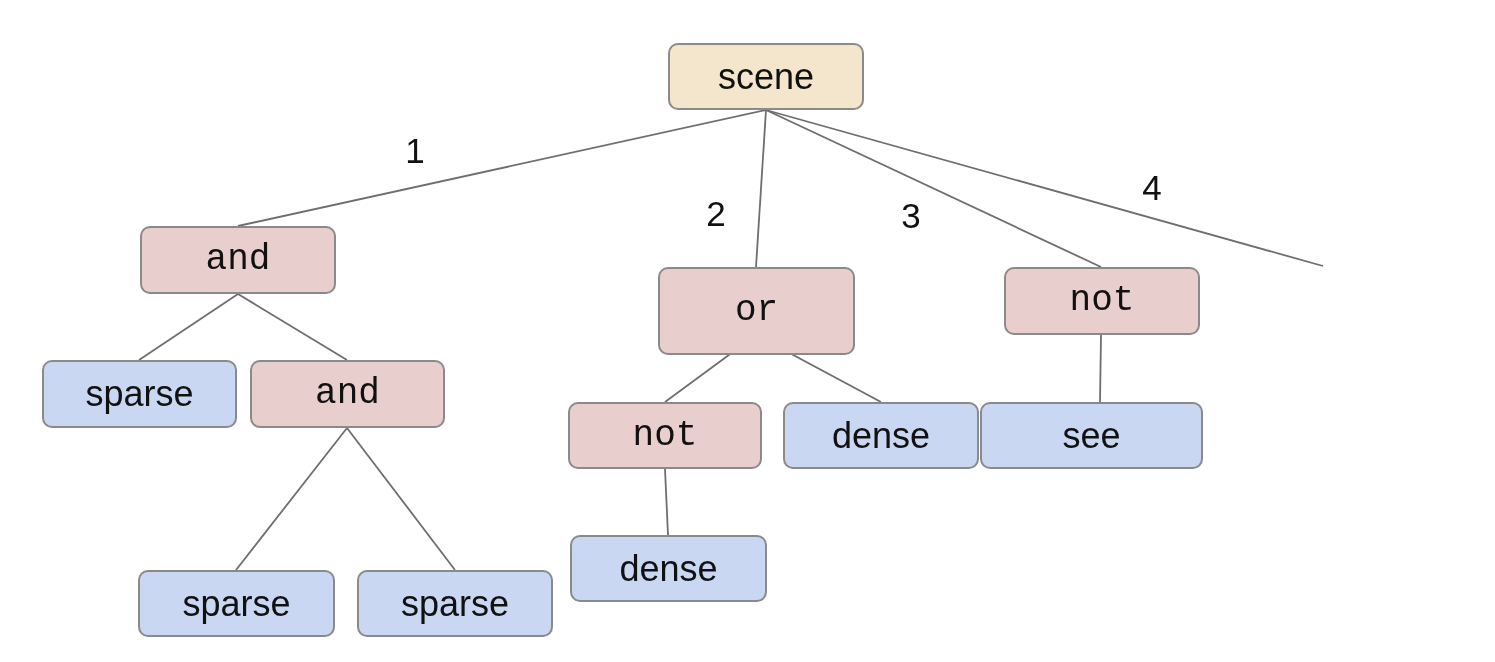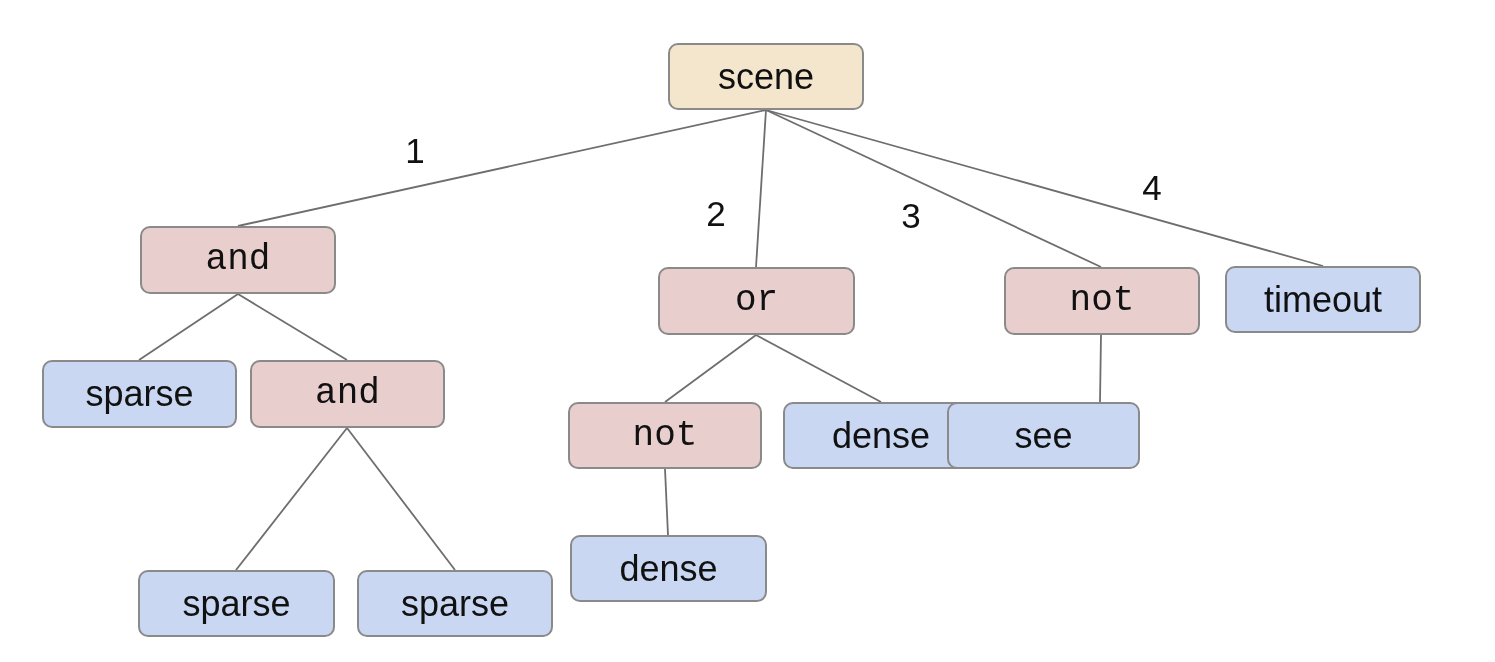--- a/index.html
+++ b/index.html
@@ -71,27 +71,26 @@
   </svg>
 
   <div class="edge-label" style="left:415px; top:150px;">1</div>
   <div class="edge-label" style="left:716px; top:213px;">2</div>
   <div class="edge-label" style="left:911px; top:215px;">3</div>
   <div class="edge-label" style="left:1152px; top:187px;">4</div>
 
   <div class="node root" style="left:668px;  top:43px;  width:196px; height:67px;">scene</div>
 
   <div class="node operator" style="left:140px;  top:226px; width:196px; height:68px;">and</div>
-  <div class="node operator" style="left:658px;  top:267px; width:197px; height:68px;">or</div>
+  <div class="node operator" style="left:658px;  top:267px; width:197px; height:88px;">or</div>
   <div class="node operator" style="left:1004px; top:267px; width:196px; height:68px;">not</div>
-  <div class="node leaf" style="left:1225px; top:266px; width:196px; height:67px;">timeout</div>
 
   <div class="node leaf" style="left:42px;   top:360px; width:195px; height:68px;">sparse</div>
   <div class="node operator" style="left:250px;  top:360px; width:195px; height:68px;">and</div>
   <div class="node operator" style="left:568px;  top:402px; width:194px; height:67px;">not</div>
   <div class="node leaf" style="left:783px;  top:402px; width:196px; height:67px;">dense</div>
-  <div class="node leaf" style="left:947px; top:402px; width:193px; height:67px;">see</div>
+  <div class="node leaf" style="left:980px; top:402px; width:223px; height:67px;">see</div>
 
   <div class="node leaf" style="left:570px;  top:535px; width:197px; height:67px;">dense</div>
   <div class="node leaf" style="left:138px;  top:570px; width:197px; height:67px;">sparse</div>
   <div class="node leaf" style="left:357px;  top:570px; width:196px; height:67px;">sparse</div>
 
 </div>
 
 </body></html>

